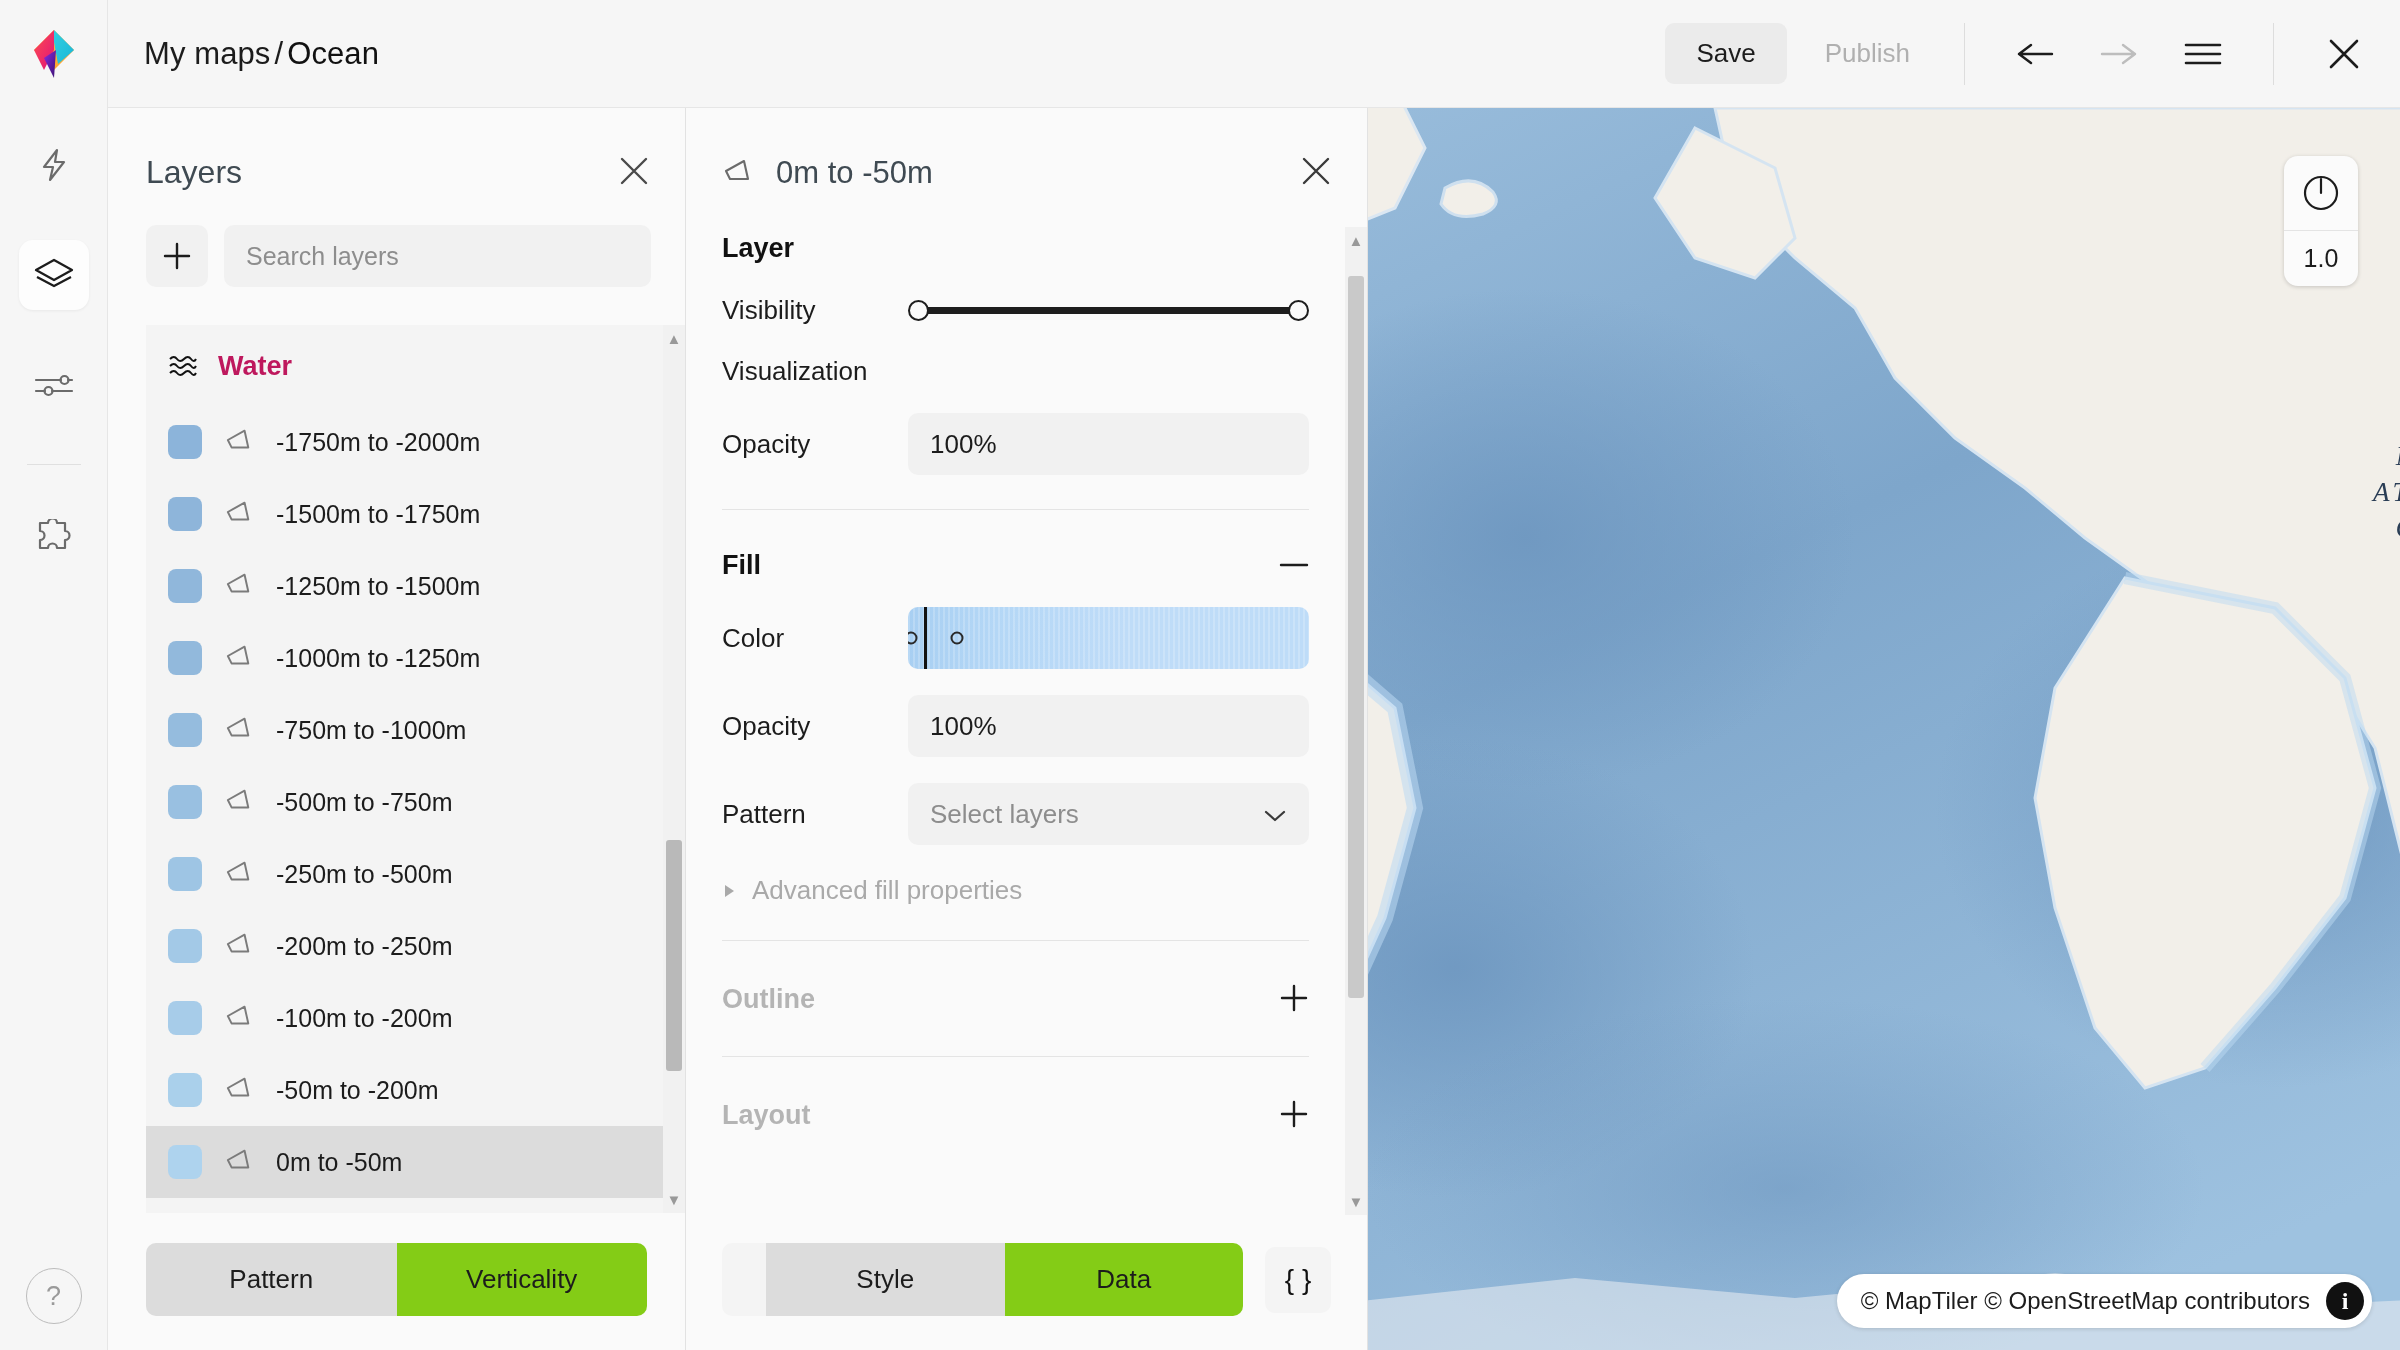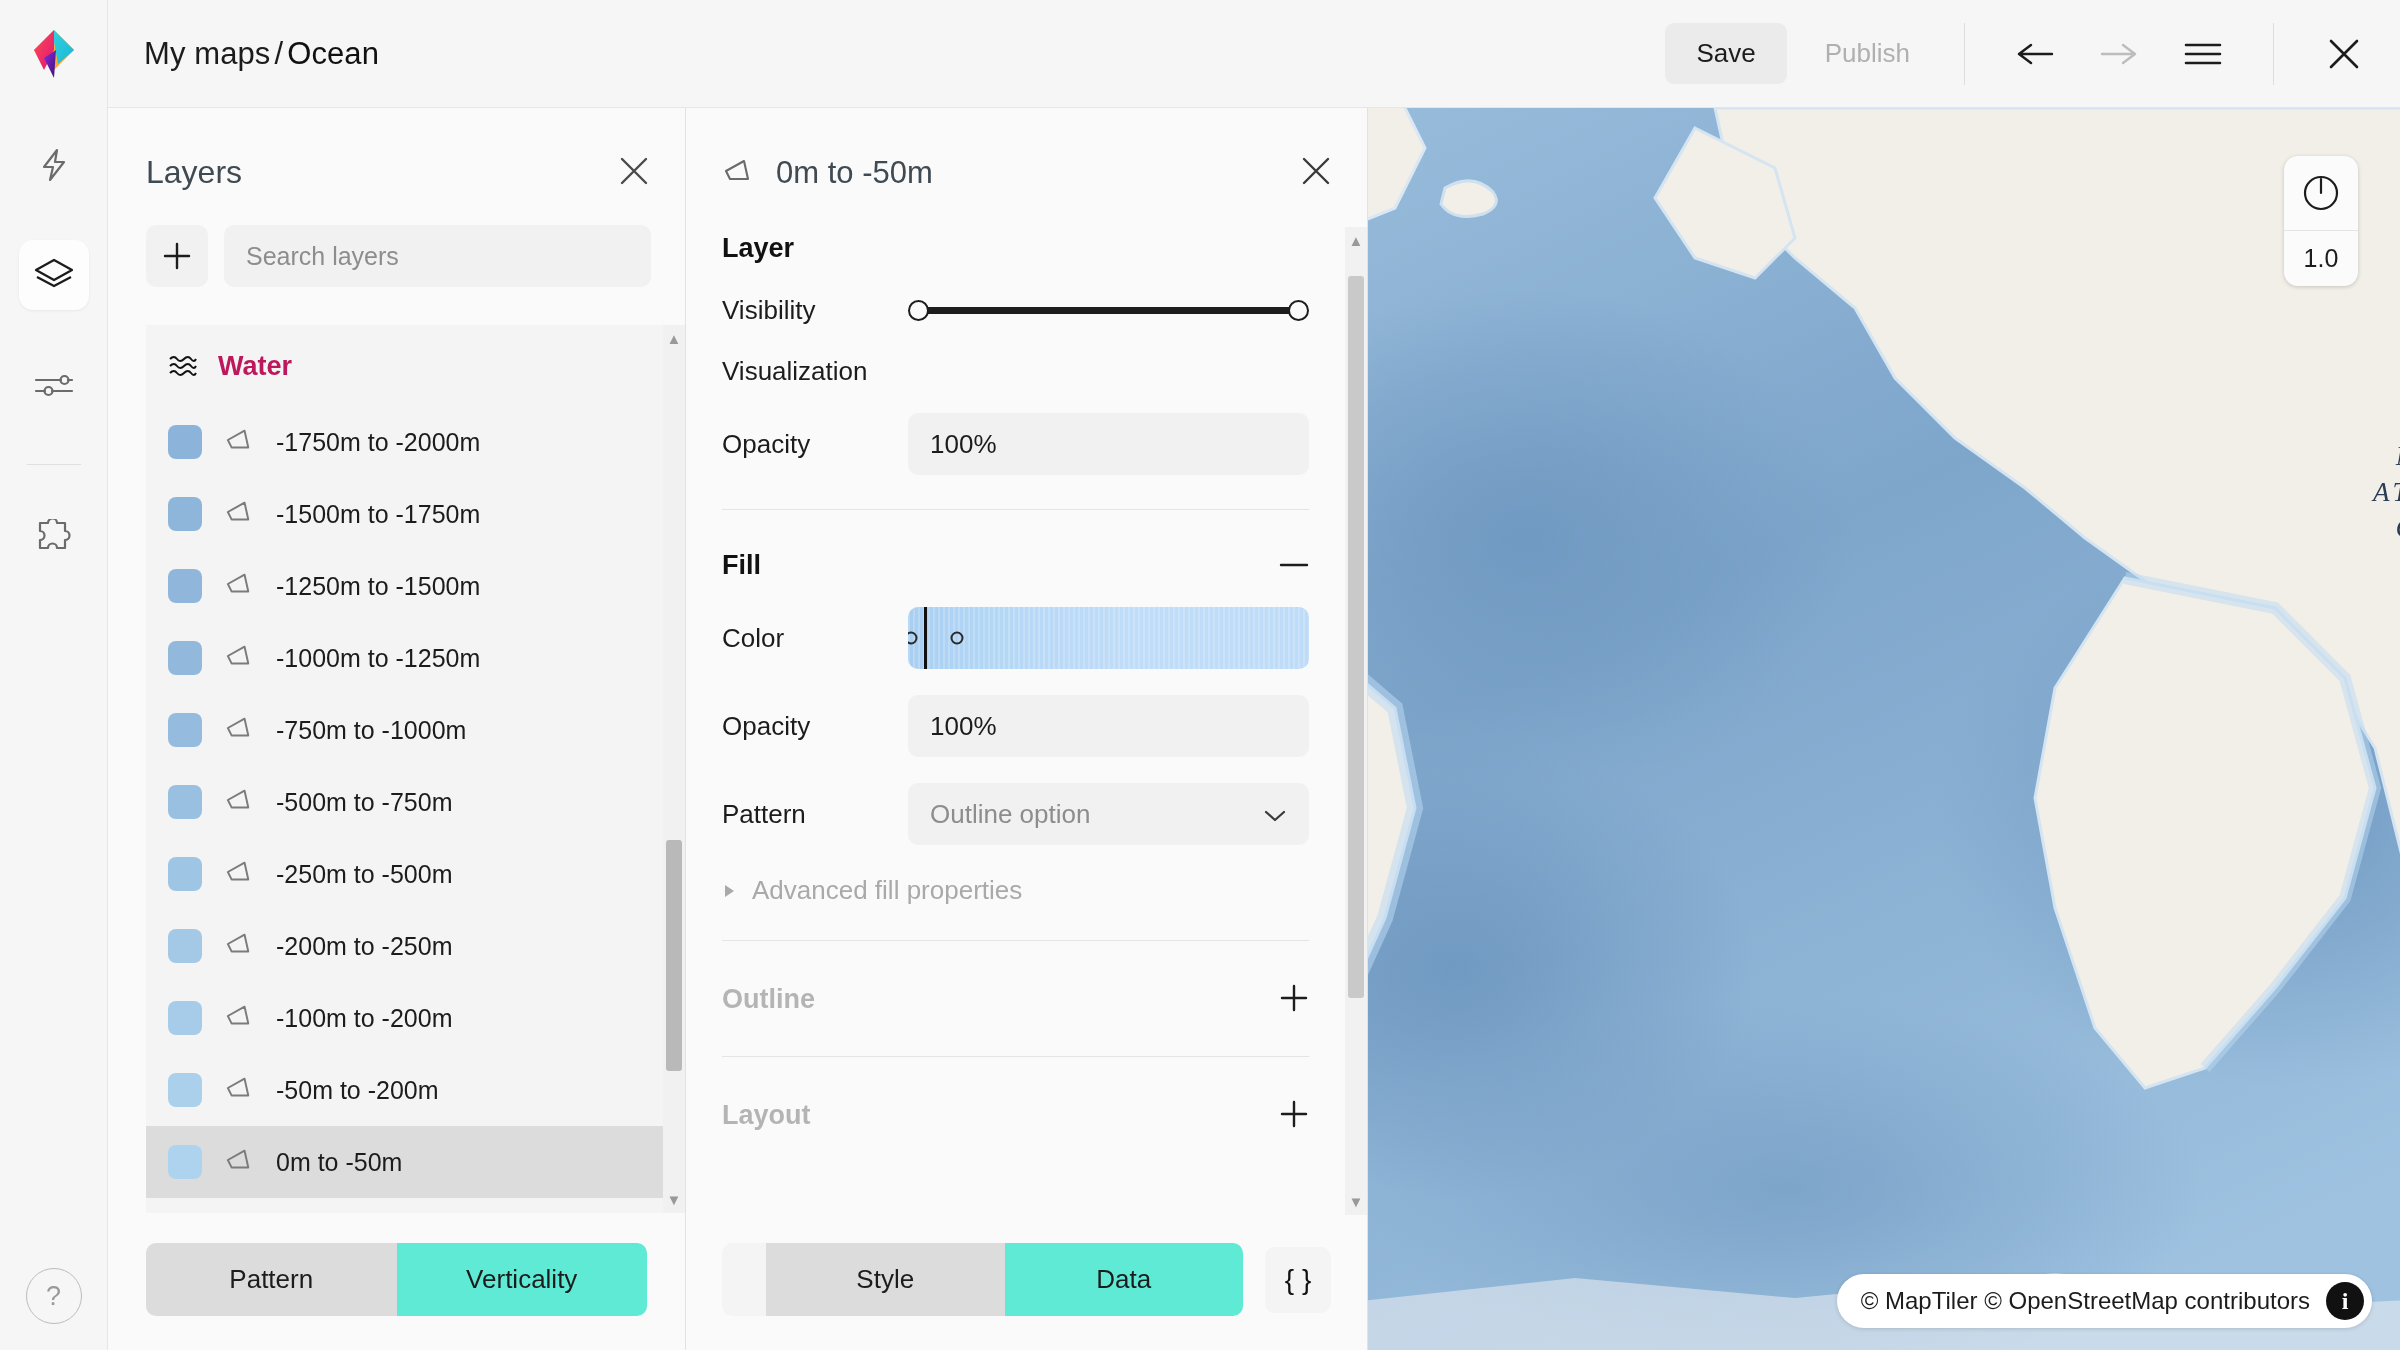--- a/index.html
+++ b/index.html
@@ -139,21 +139,21 @@
     position: absolute; left: 3px; width: 16px; border-radius: 3px;
     background: #b9b9b9; top: 58%; height: 26%;
   }
 
   .panel-foot { padding: 30px 38px 34px 38px; }
   .seg {
     display: flex; width: 100%; border-radius: 10px; overflow: hidden;
     background: #f4f4f4;
   }
   .seg button {
-    flex: 1; border: none; background: #5eead4; font-family: inherit;
+    flex: 1; border: none; background: #84cc16; font-family: inherit;
     font-size: 26px; color: #1c1c1c; padding: 21px 0; cursor: pointer;
   }
   .seg button.active { background: #dcdcdc; }
 
   
   .style-panel {
     width: 682px; flex: 0 0 682px;
     background: #fafafa;
     border-right: 1px solid #e2e2e2;
     display: flex; flex-direction: column; position: relative;
@@ -539,21 +539,21 @@
           </div>
 
           <div class="row">
             <div class="row-label">Opacity</div>
             <div class="field">100%</div>
           </div>
 
           <div class="row">
             <div class="row-label">Pattern</div>
             <div class="field placeholder">
-              <span>Outline option</span>
+              <span>Select layers</span>
               <span class="chev">
                 <svg width="24" height="14" viewBox="0 0 24 14">
                     <path d="M3 3 L12 11 L21 3" fill="none" stroke="#3a3a3a" stroke-width="2.2" stroke-linecap="round" stroke-linejoin="round"></path>
                   </svg>
               </span>
             </div>
           </div>
 
           <div class="adv">
             <span>

